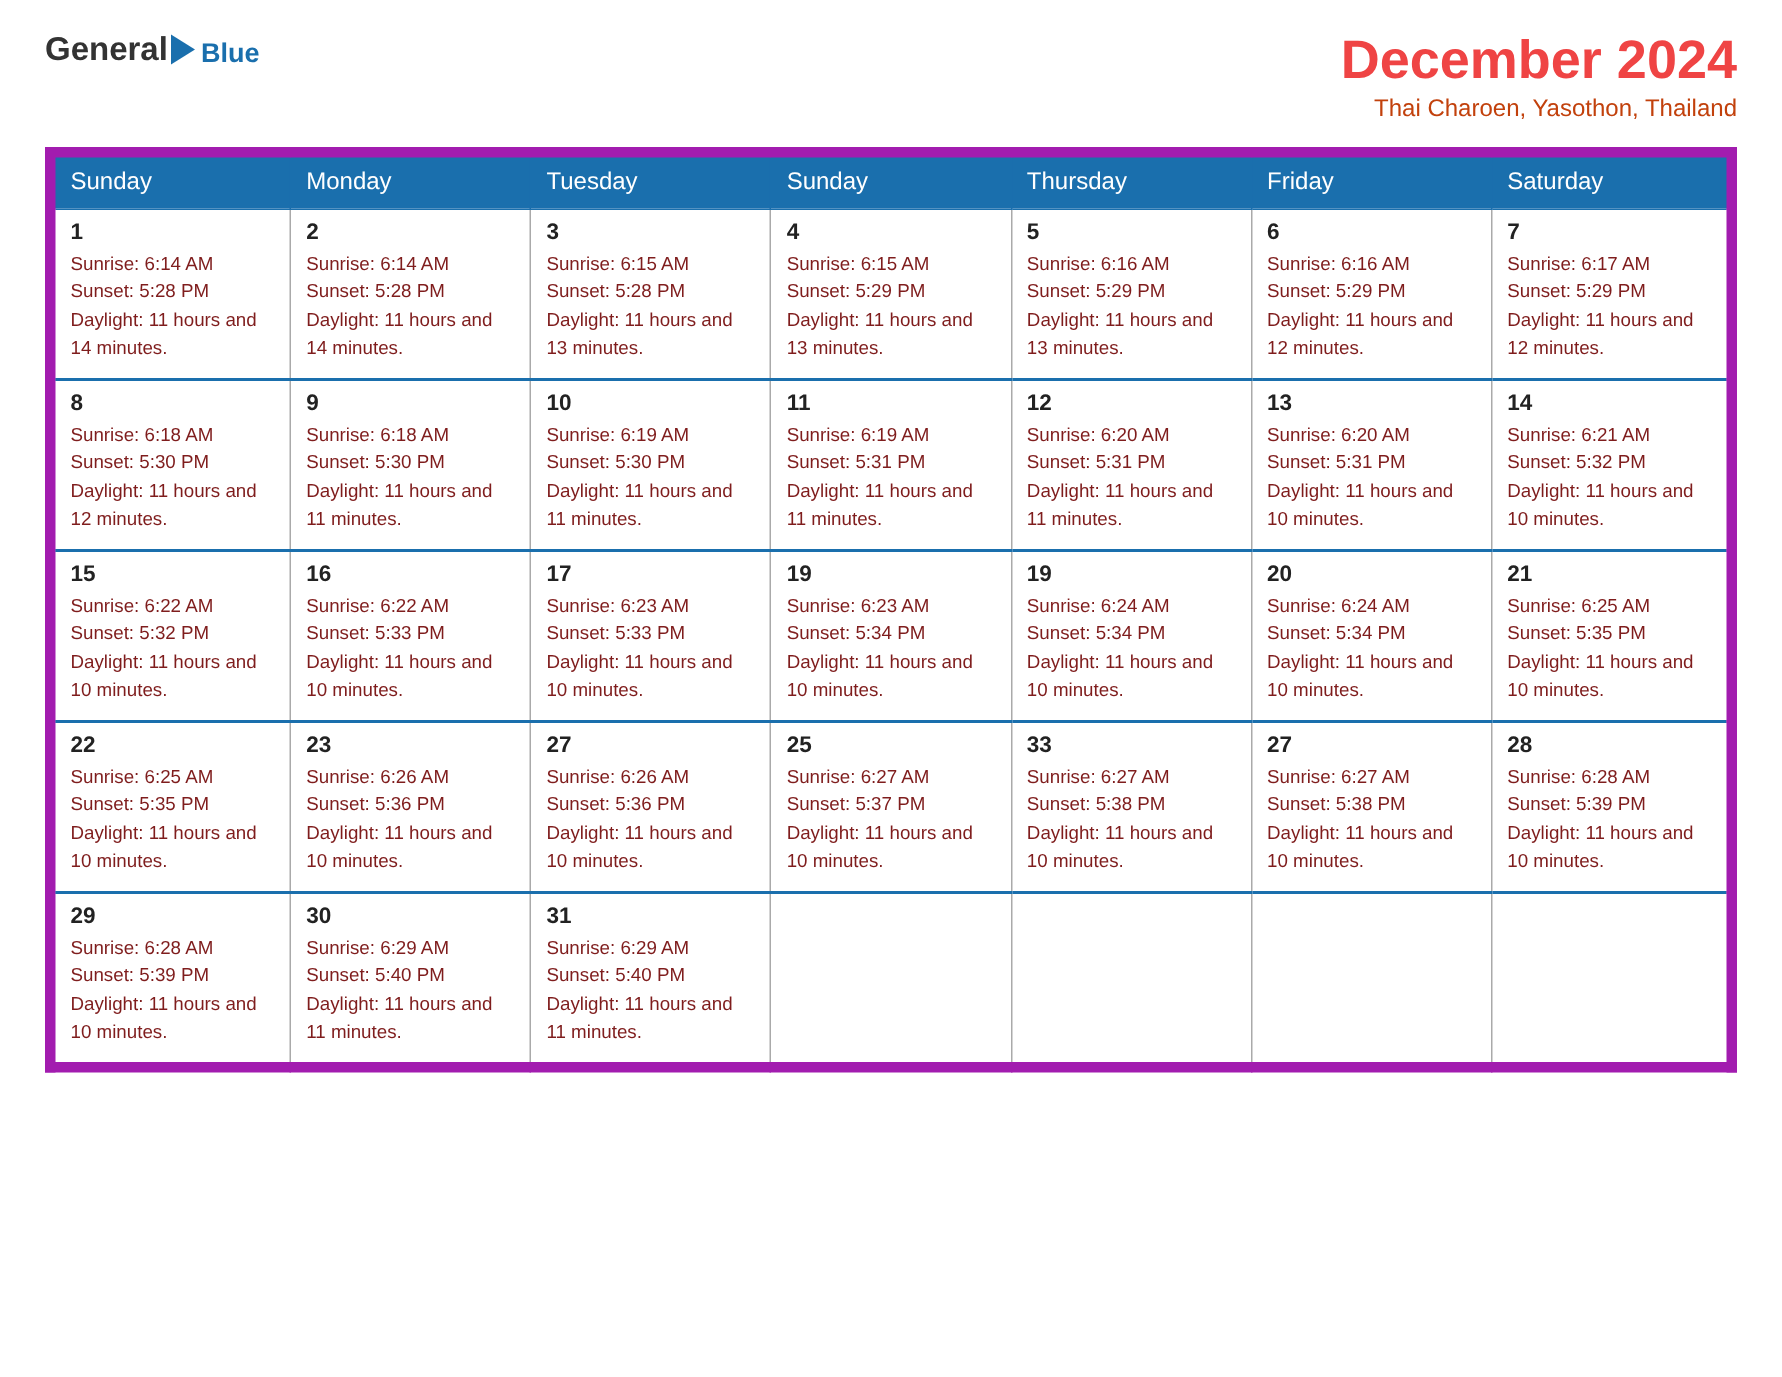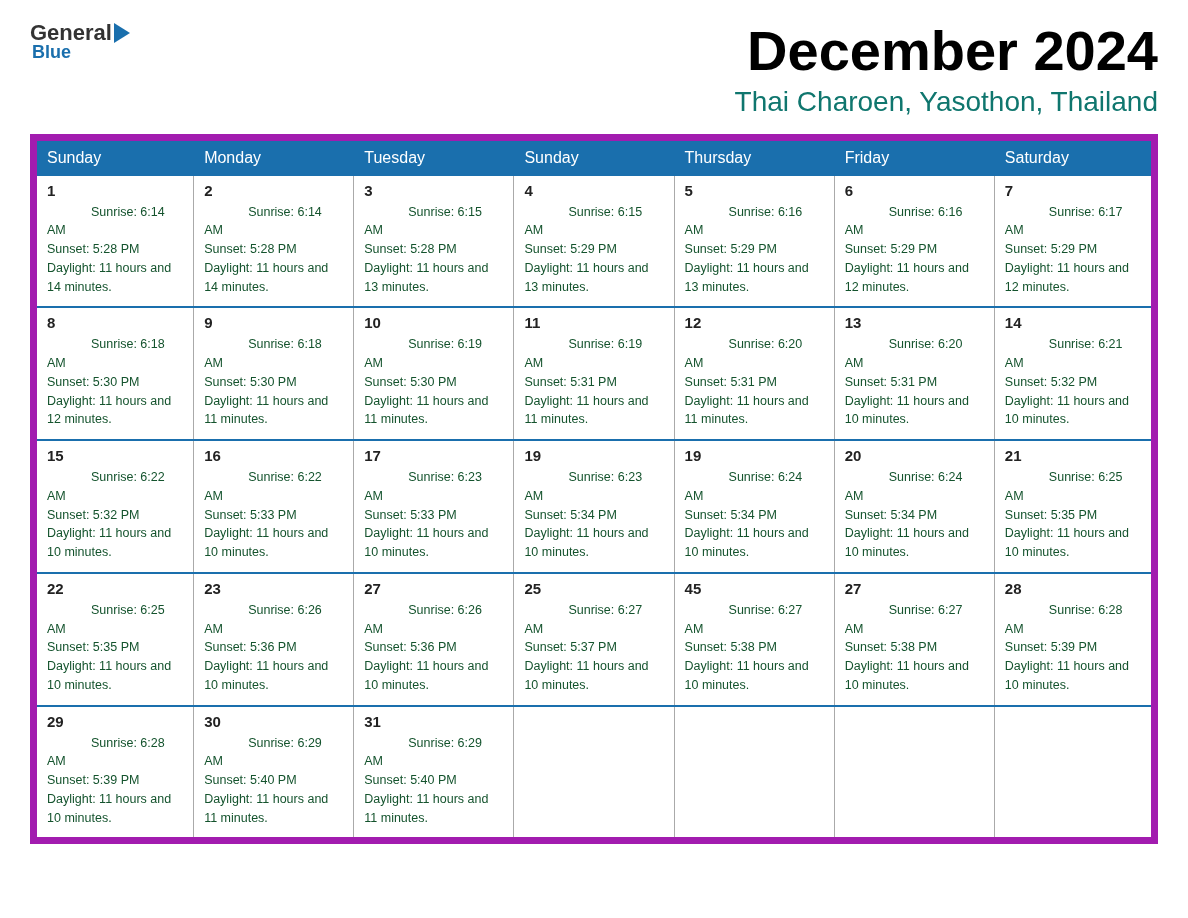--- a/index.html
+++ b/index.html
@@ -13,28 +13,28 @@
     .header {
       display: flex;
       justify-content: space-between;
       align-items: flex-start;
       margin-bottom: 16px;
     }
     .title-section {
       text-align: right;
     }
     .month-year {
-      font-size: 56px;
-      font-weight: bold;
-      color: #000000;
+      font-size: 36px;
+      font-weight: bold;
+      color: #ef4444;
       line-height: 1.1;
     }
     .location {
-      font-size: 28px;
-      color: #0f766e;
+      font-size: 16px;
+      color: #c2410c;
       margin-top: 4px;
     }
     .calendar {
       width: 100%;
       border-collapse: collapse;
       border: 7px solid #a21caf;
     }
     .calendar th {
       background-color: #1a6fad;
       color: #fff;
@@ -58,29 +58,29 @@
     }
     .day-num {
       font-size: 15px;
       font-weight: bold;
       margin-bottom: 4px;
       display: block;
     }
     .day-info {
       font-size: 12.5px;
       line-height: 1.5;
-      color: #14532d;
-      margin-left: 44px;
+      color: #7f1d1d;
     }
     .empty-cell {
       background: #fff;
     }
     .logo-wrapper {
       display: flex;
-      flex-direction: column;
+      flex-direction: row;
+      align-items: flex-end;
     }
     .logo-line1 {
       display: flex;
       align-items: center;
     }
     .logo-line1 span:first-child {
       font-size: 22px;
       font-weight: bold;
       color: #333;
     }
@@ -233,21 +233,21 @@
       </td>
         <td>
         <span class="day-num">27</span>
         <span class="day-info">Sunrise: 6:26 AM<br>Sunset: 5:36 PM<br>Daylight: 11 hours and 10 minutes.</span>
       </td>
         <td>
         <span class="day-num">25</span>
         <span class="day-info">Sunrise: 6:27 AM<br>Sunset: 5:37 PM<br>Daylight: 11 hours and 10 minutes.</span>
       </td>
         <td>
-        <span class="day-num">45</span>
+        <span class="day-num">33</span>
         <span class="day-info">Sunrise: 6:27 AM<br>Sunset: 5:38 PM<br>Daylight: 11 hours and 10 minutes.</span>
       </td>
         <td>
         <span class="day-num">27</span>
         <span class="day-info">Sunrise: 6:27 AM<br>Sunset: 5:38 PM<br>Daylight: 11 hours and 10 minutes.</span>
       </td>
         <td>
         <span class="day-num">28</span>
         <span class="day-info">Sunrise: 6:28 AM<br>Sunset: 5:39 PM<br>Daylight: 11 hours and 10 minutes.</span>
       </td>

